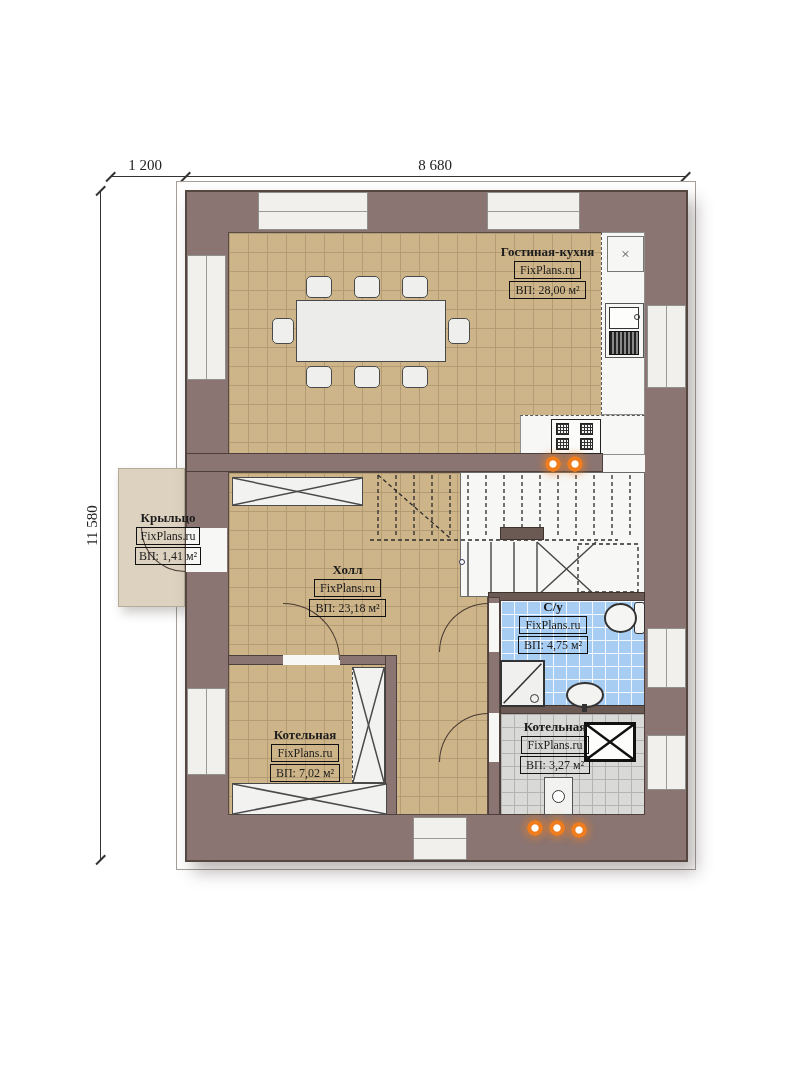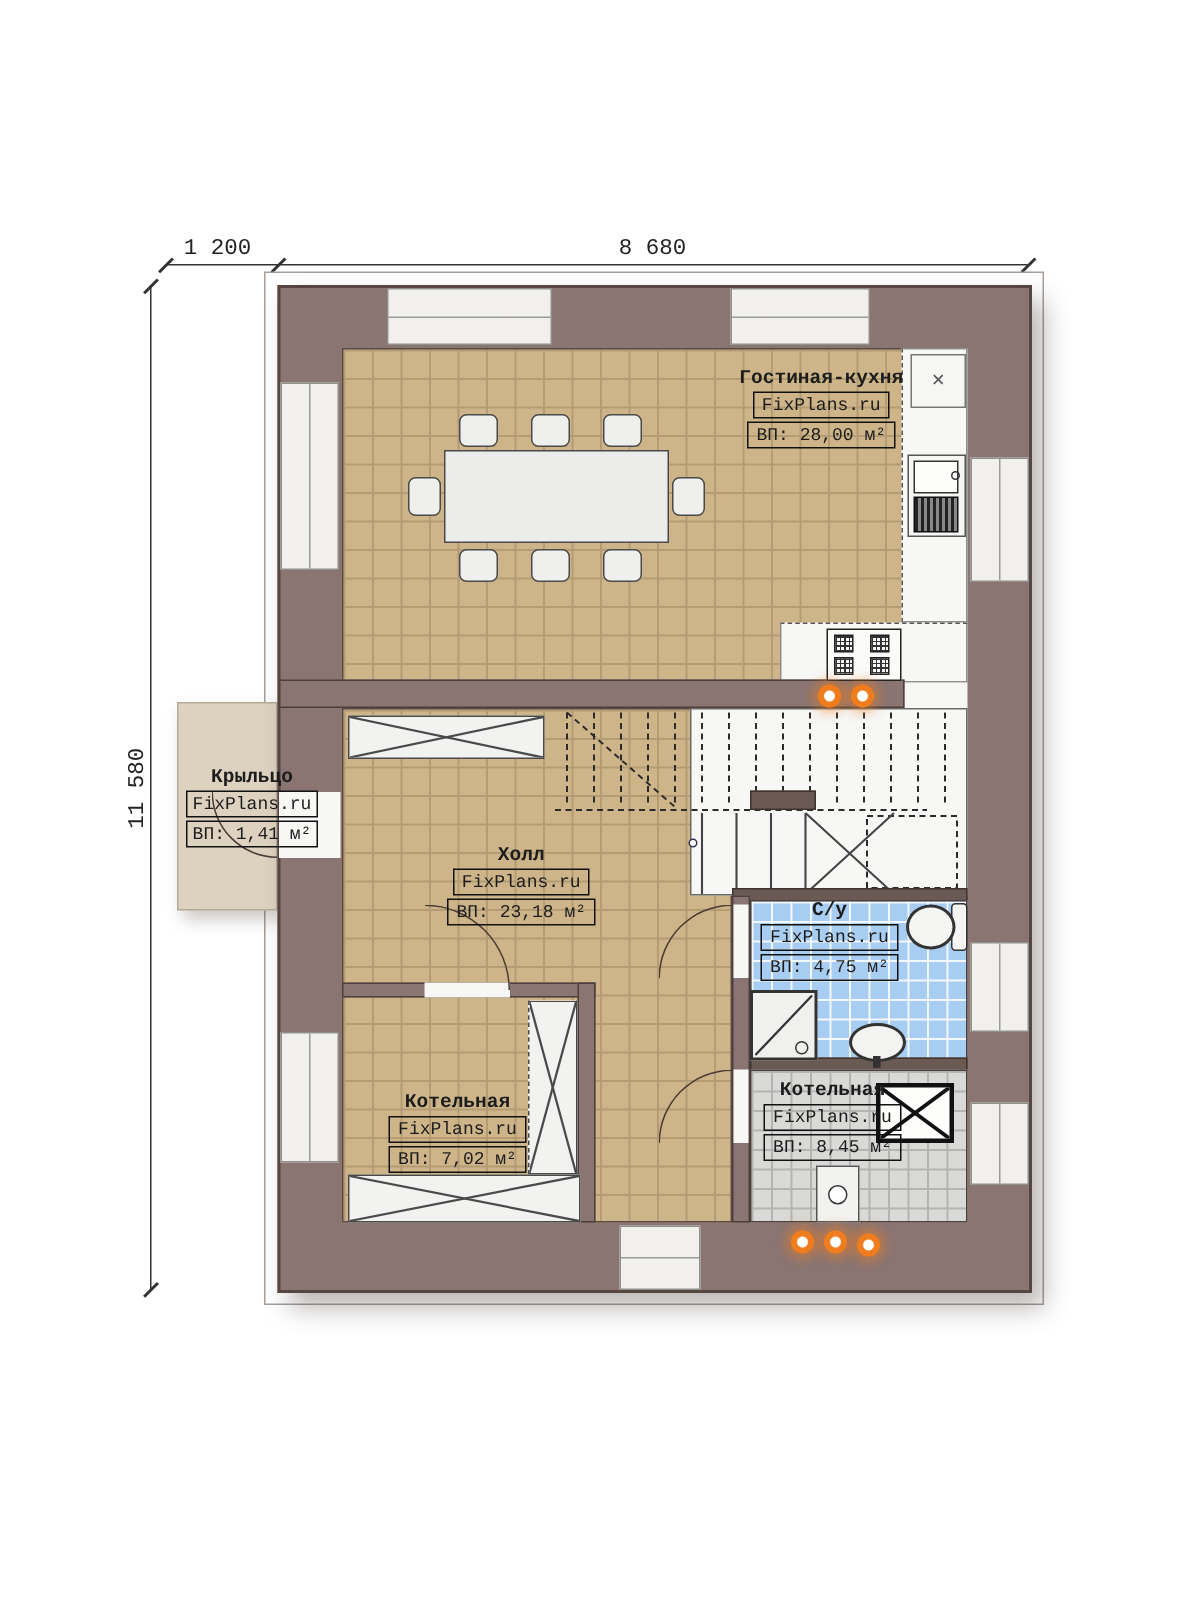--- a/index.html
+++ b/index.html
@@ -1,17 +1,17 @@
 <!DOCTYPE html>
 <html><head>
 <meta charset="utf-8">
 <style>
   html,body{margin:0;padding:0;background:#fff;}
   .page{position:relative;width:792px;height:1080px;background:#ffffff;overflow:hidden;
-        font-family:Liberation Mono, monospace;color:#1c1c1c;}
+        font-family:Liberation Serif, serif;color:#1c1c1c;}
   .ab{position:absolute;}
 
   
   .building{background:#8b7572;border:2px solid #55463f;box-sizing:border-box;
             box-shadow:8px 10px 16px rgba(60,50,45,.35);}
   .eave{border:1px solid #a59e99;box-sizing:border-box;}
   .iwall{background:#8b7572;border:1.5px solid #4d403c;box-sizing:border-box;}
   .dwall{background:#6a5a53;border:1px solid #3e332e;box-sizing:border-box;}
 
   
@@ -253,16 +253,16 @@
     <div class="rbox">ВП: 4,75 м²</div>
   </div>
   <div class="ab rlabel" style="left:250px;top:728px;width:110px;">
     <div class="rname">Котельная</div>
     <div class="rbox">FixPlans.ru</div>
     <div class="rbox">ВП: 7,02 м²</div>
   </div>
   <div class="ab rlabel" style="left:505px;top:720px;width:100px;">
     <div class="rname">Котельная</div>
     <div class="rbox">FixPlans.ru</div>
-    <div class="rbox">ВП: 8,45 м²</div>
+    <div class="rbox">ВП: 3,27 м²</div>
   </div>
 
 </div>
 
 </body></html>

